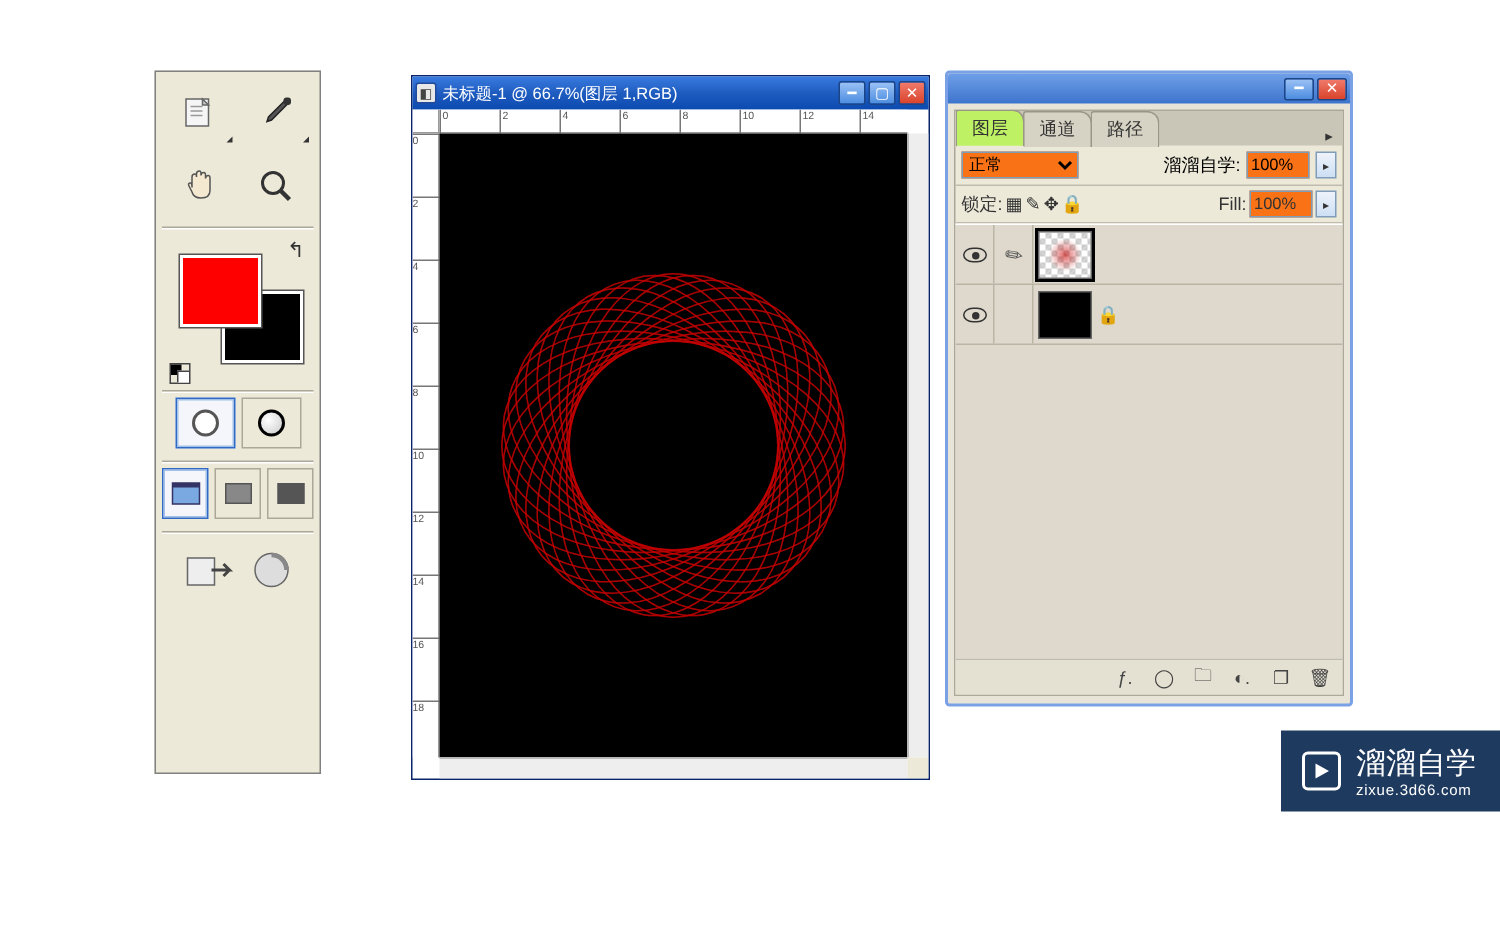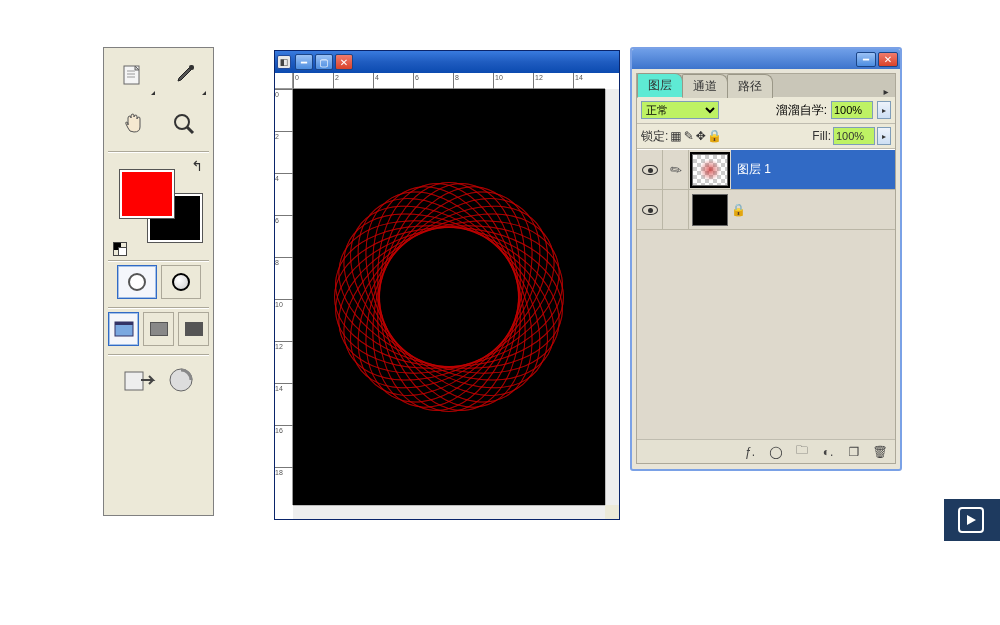--- a/index.html
+++ b/index.html
@@ -354,21 +354,21 @@
       border: 1px solid #9a9787;
       border-bottom: none;
       margin-right: -1px;
       position: relative;
       top: 1px;
       font-size: 12px;
       color: #333;
       border-radius: 2px 8px 0 0;
     }
     .pal-tab.active {
-      background: #5eead4;
+      background: #bef264;
       z-index: 2;
       border-bottom: 1px solid #ece9d8;
     }
     .pal-menu-btn {
       margin-left: auto;
       width: 18px;
       display: flex;
       align-items: center;
       justify-content: center;
       color: #333;
@@ -376,21 +376,21 @@
     }
     .pal-opts {
       display: flex;
       align-items: center;
       padding: 4px;
       gap: 4px;
       border-bottom: 1px solid #bfbcaf;
     }
     .pal-opts select, .pct-box {
       font-size: 11px;
-      background: #bef264;
+      background: #f97316;
       border: 1px solid #7f9db9;
       height: 18px;
     }
     .pct-box {
       width: 42px;
       padding: 0 2px;
       line-height: 16px;
       display: inline-flex;
       align-items: center;
     }
@@ -628,20 +628,21 @@
           <circle cx="14" cy="14" r="11" fill="#ddd" stroke="#666"></circle>
           <path d="M14 4 A10 10 0 0 1 24 14" fill="none" stroke="#888" stroke-width="3"></path>
         </svg>
     </span>
   </div>
 </div>
 
 <div class="docwin">
   <div class="titlebar">
     <span class="icon-app">◧</span>
+    <span class="title-text">未标题-1 @ 66.7%(图层 1,RGB)</span>
     <div class="win-btns">
       <div class="win-btn">━</div>
       <div class="win-btn">▢</div>
       <div class="win-btn close">✕</div>
     </div>
   </div>
   <div class="doc-body">
     <div class="ruler-corner"></div>
     <div class="ruler-h" id="rh">
         <span class="tick" style="left: 0px;">0</span>
@@ -748,23 +749,20 @@
 
     <div class="layers-list">
       <div class="layer-row selected">
         <div class="vis-col">
             <span class="eye-ic"></span>
           </div>
         <div class="link-col">
             <span class="brush-ic">✎</span>
           </div>
         <div class="thumb checker"></div>
-        <div class="layer-name-area">
-          <span>图层 1</span>
-        </div>
       </div>
       <div class="layer-row">
         <div class="vis-col">
             <span class="eye-ic"></span>
           </div>
         <div class="link-col"></div>
         <div class="thumb black"></div>
         <span class="layer-lock">🔒</span>
       </div>
     </div>
@@ -779,13 +777,17 @@
     </div>
   </div>
 </div>
 
 <div class="watermark">
   <span class="play-ic">
     <svg width="12" height="12">
         <path d="M2 1 L11 6 L2 11 Z" fill="#fff"></path>
       </svg>
   </span>
+  <div>
+    <div>溜溜自学</div>
+    <div class="url">zixue.3d66.com</div>
+  </div>
 </div>
 
 </body></html>

